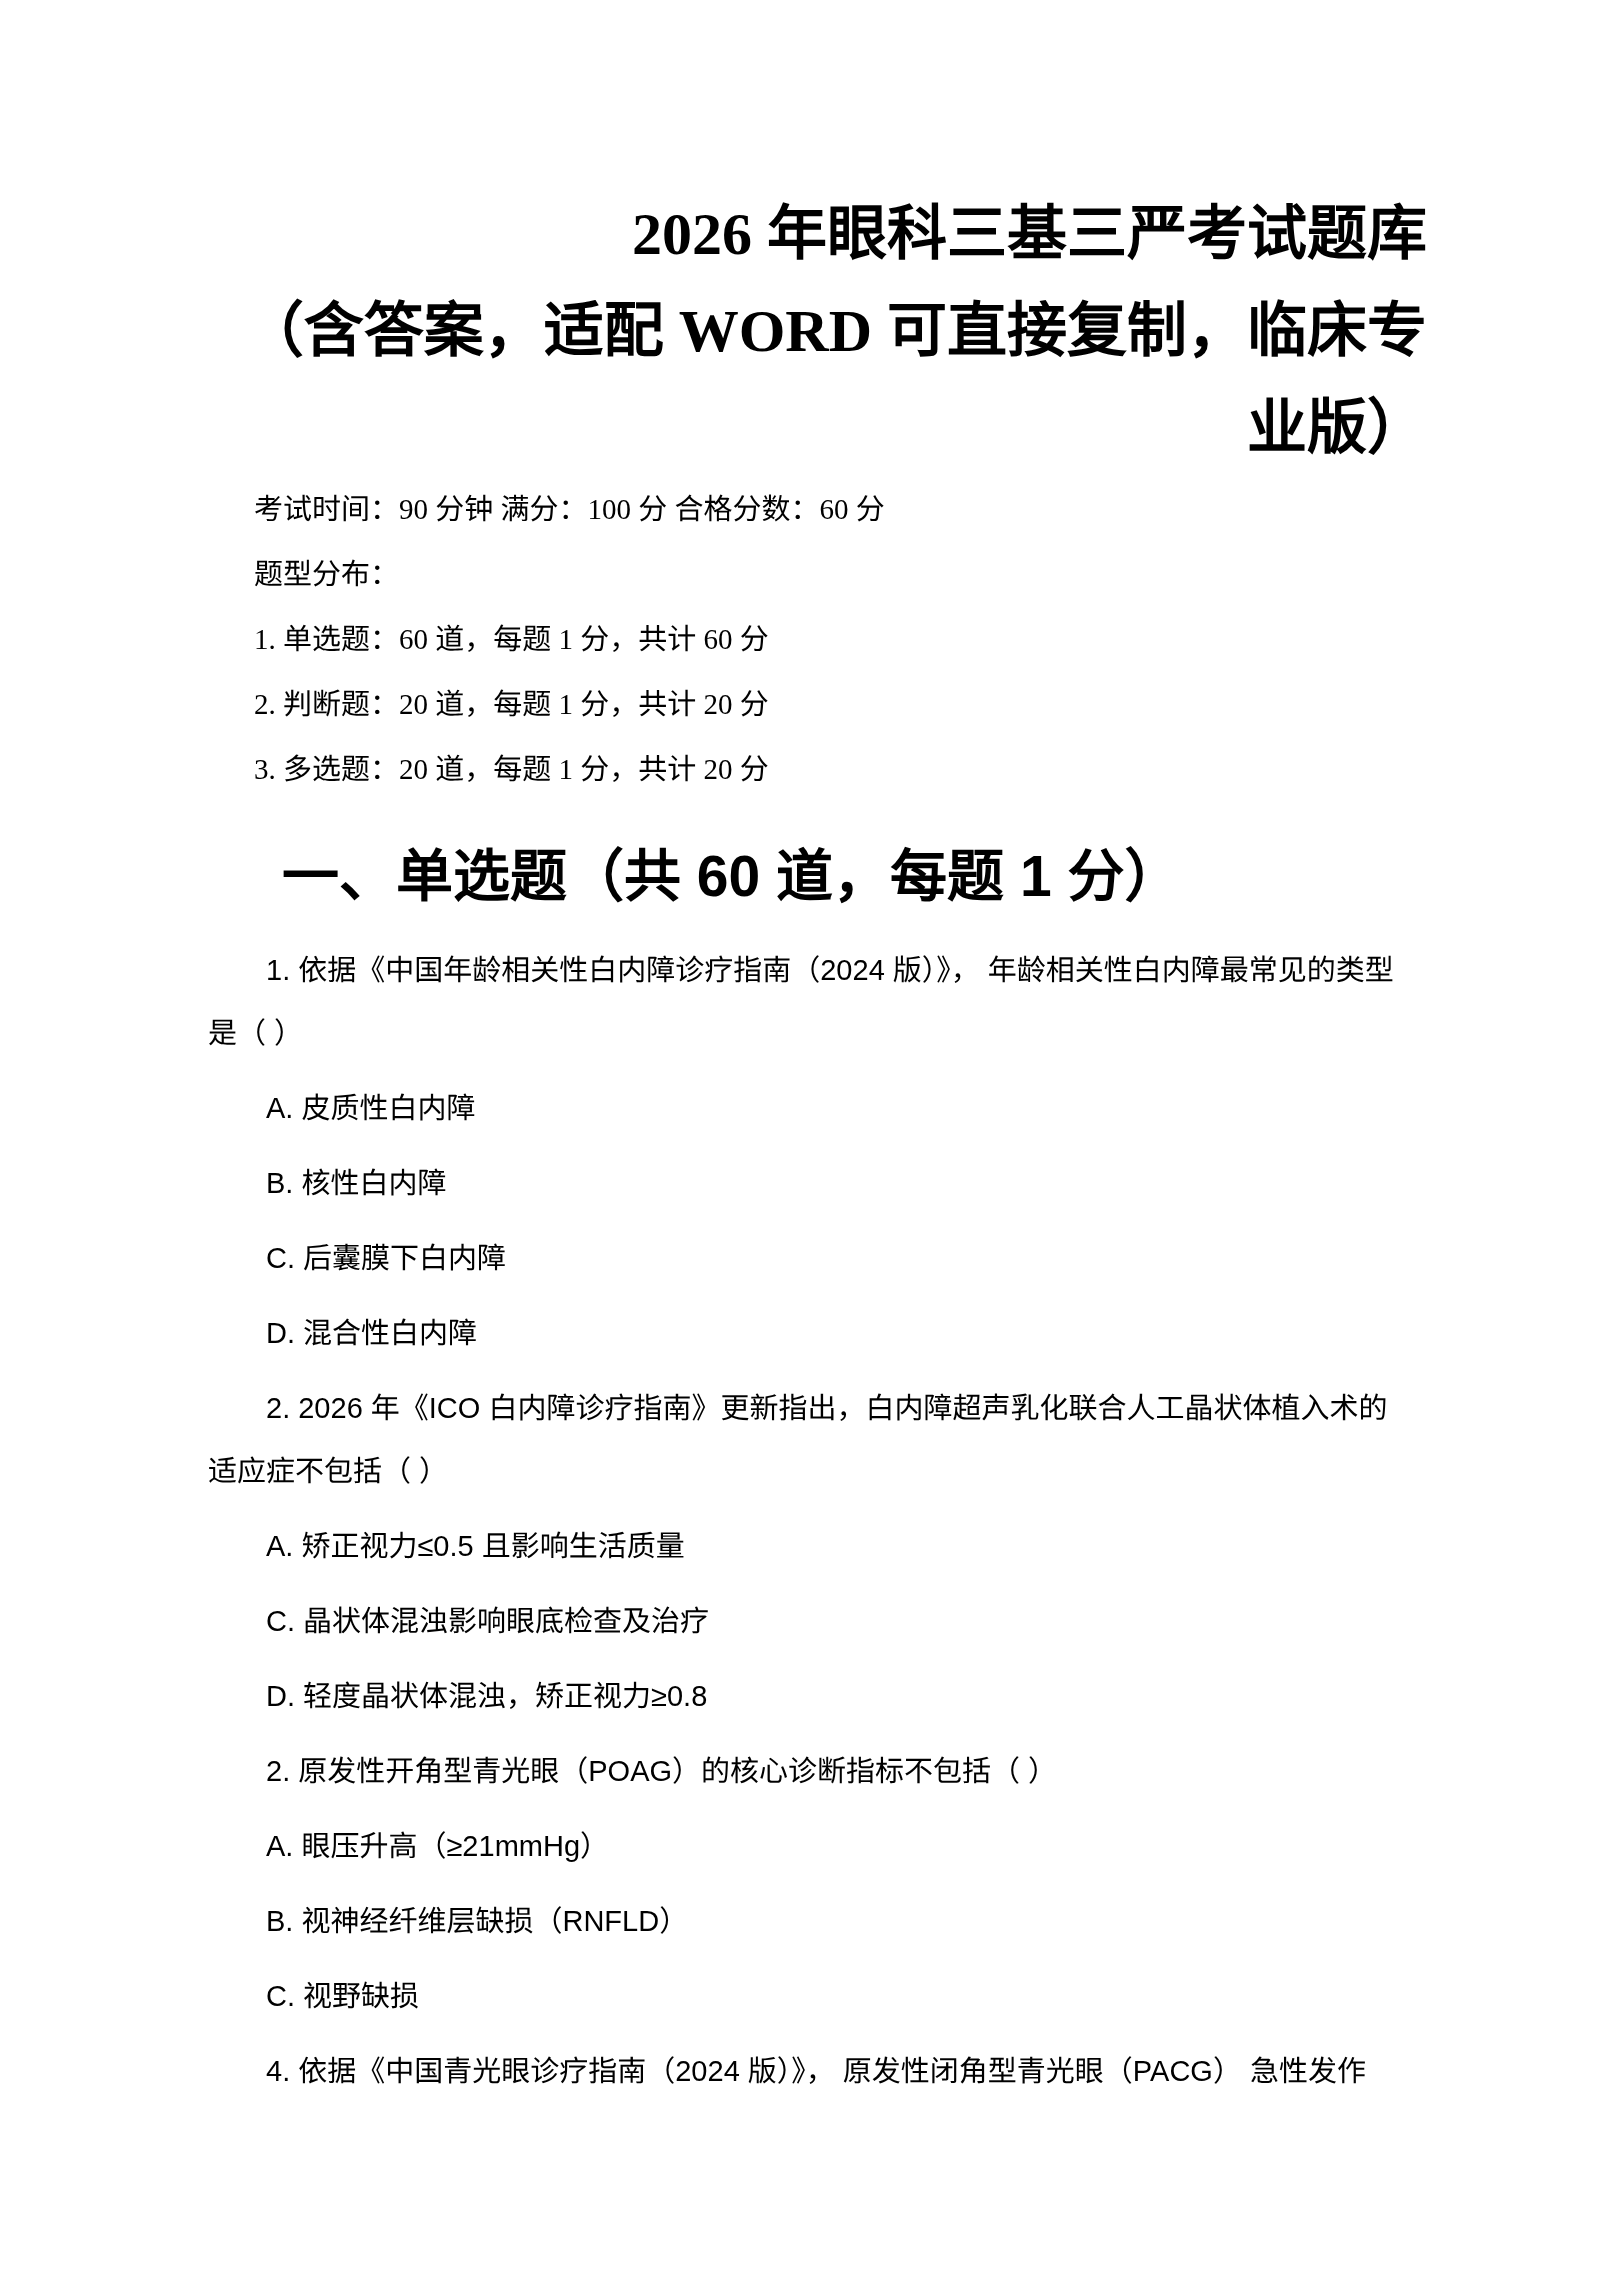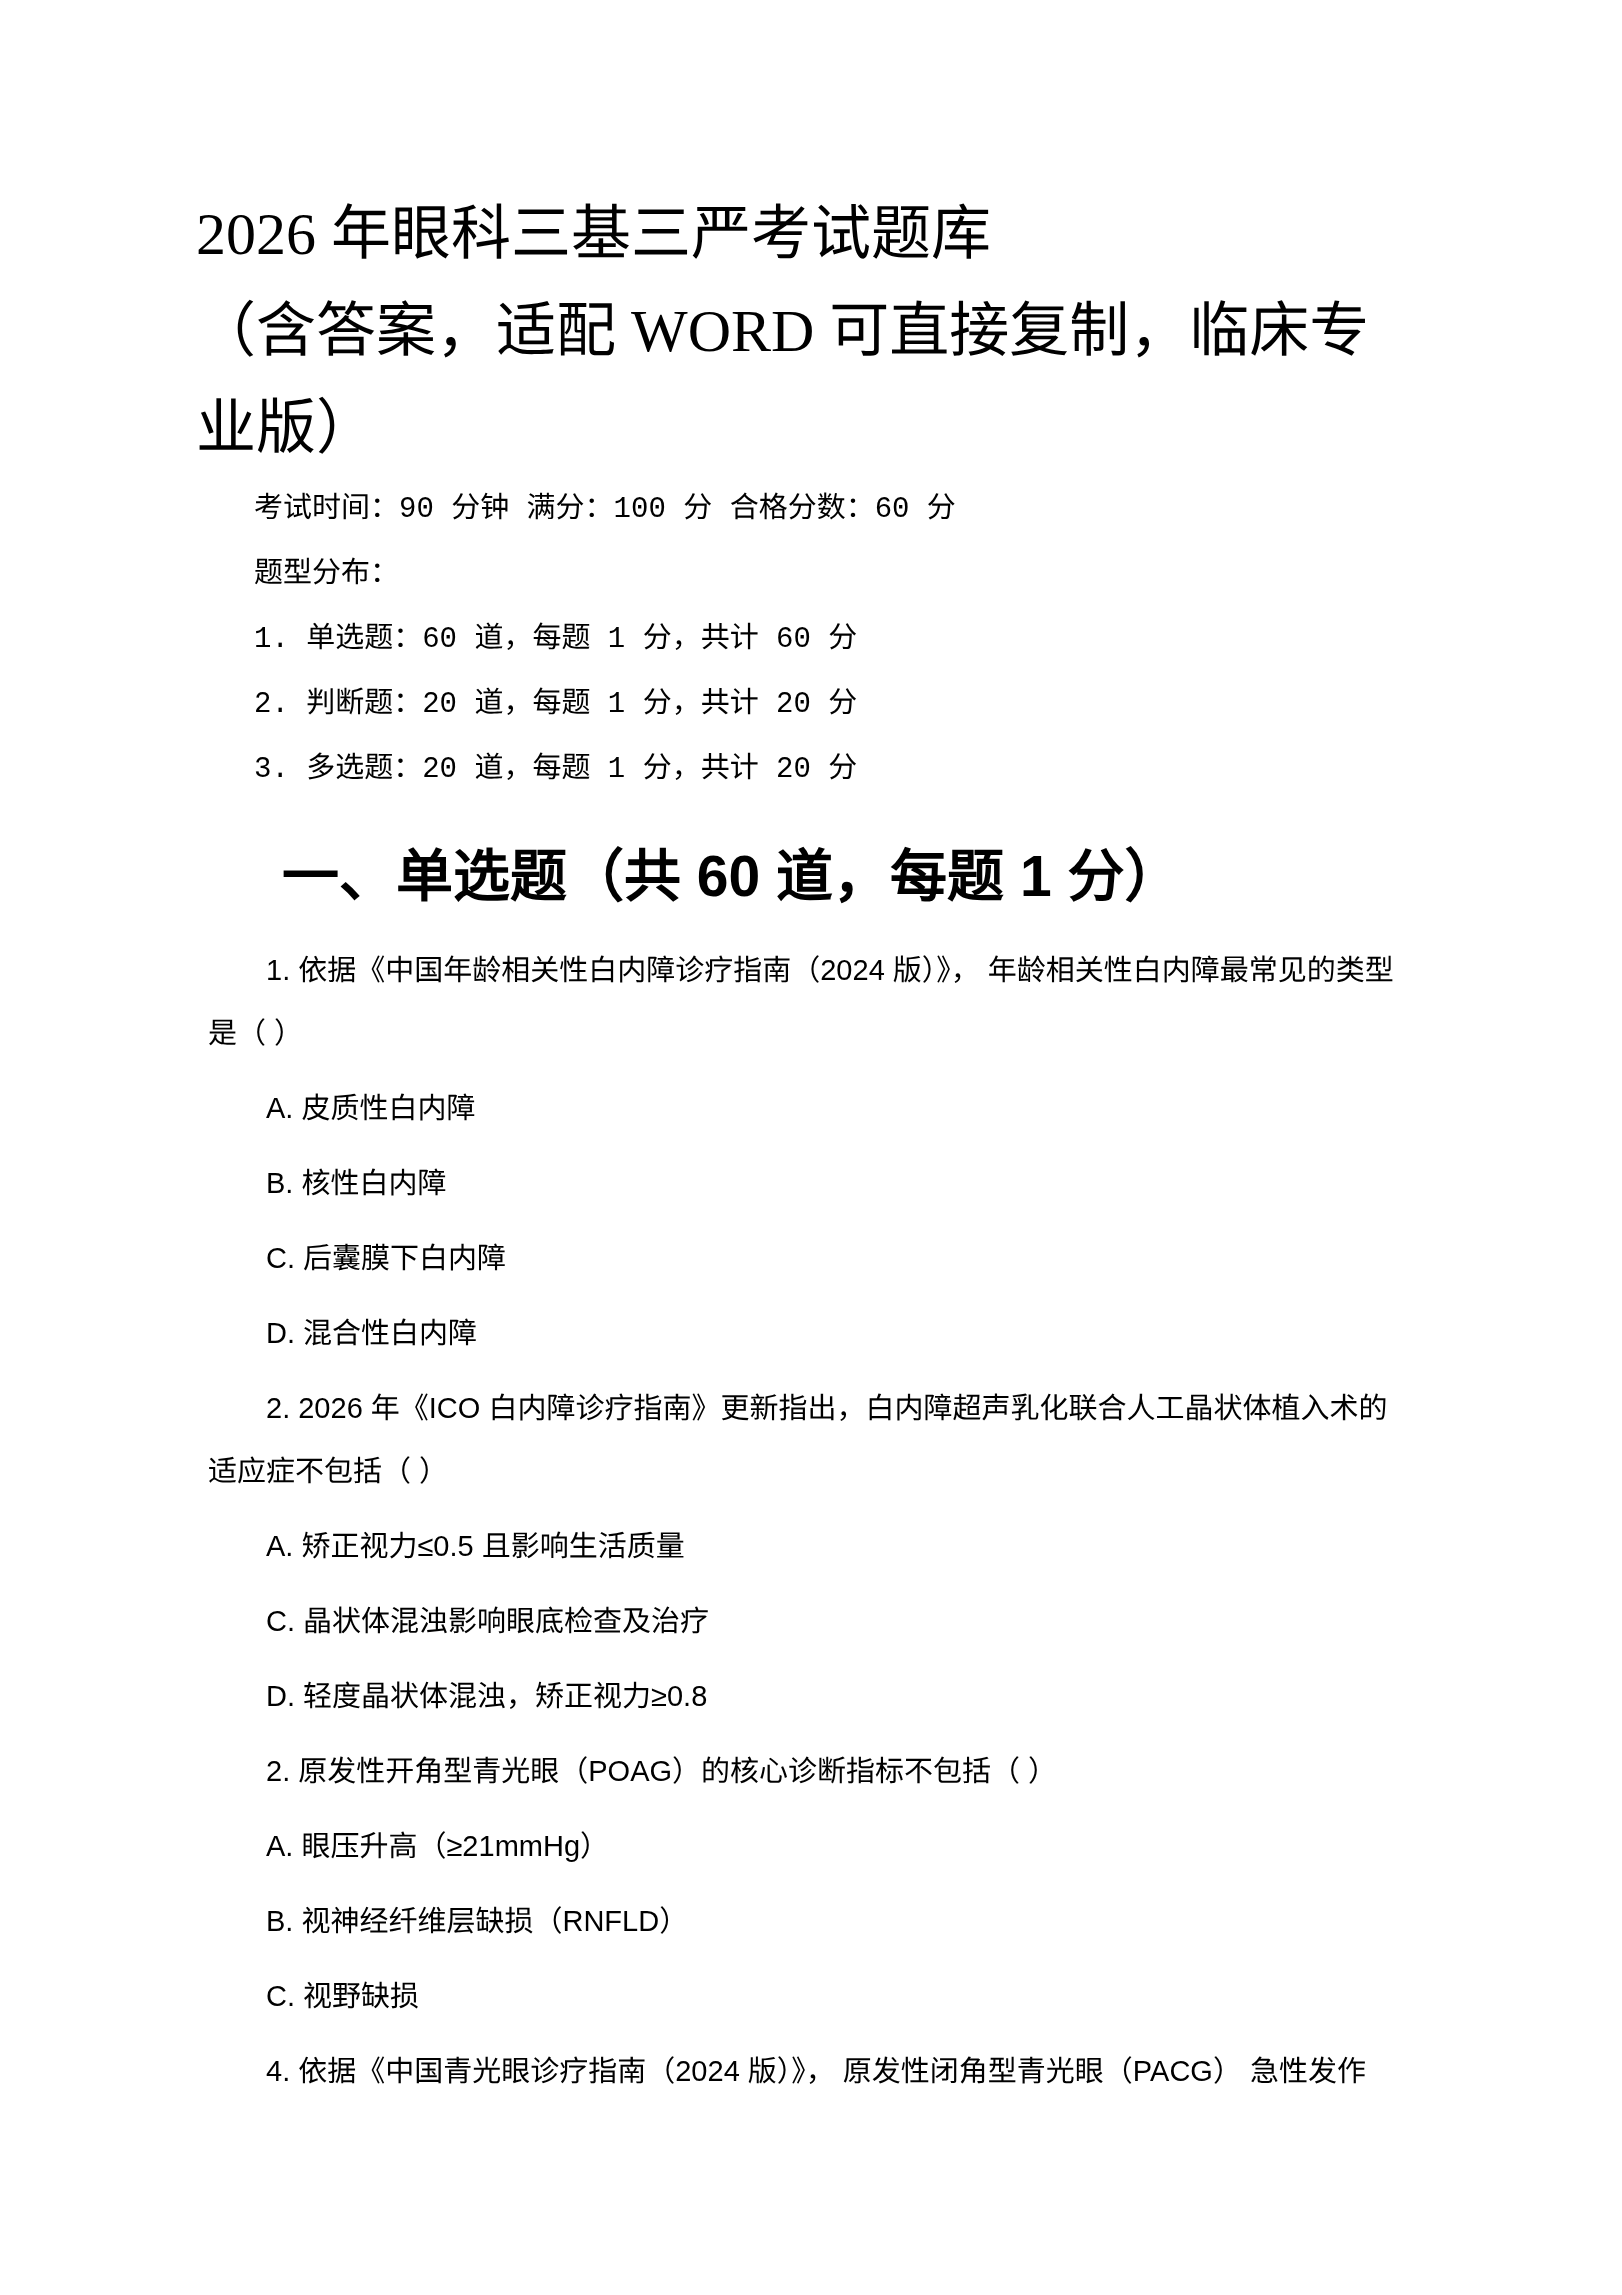--- a/index.html
+++ b/index.html
@@ -12,28 +12,28 @@
     width: 1623px;
     height: 2295px;
     background: #ffffff;
     color: #000000;
     box-sizing: border-box;
     padding: 186px 196px 0 196px;
     overflow: hidden;
   }
   .doc-title {
     font-family: "Liberation Serif", "DejaVu Serif", serif;
-    font-weight: 400;
+    font-weight: 700;
     font-size: 60px;
     line-height: 97px;
-    text-align: left;
+    text-align: right;
     margin: 0;
   }
   .body-line {
-    font-family: Liberation Mono, monospace;
+    font-family: Liberation Serif, serif;
     font-size: 29px;
     line-height: 65px;
     text-indent: 58px;
     margin: 0;
   }
   .section-heading {
     font-family: "Liberation Sans", "DejaVu Sans", sans-serif;
     font-weight: 700;
     font-size: 57px;
     line-height: 73px;

